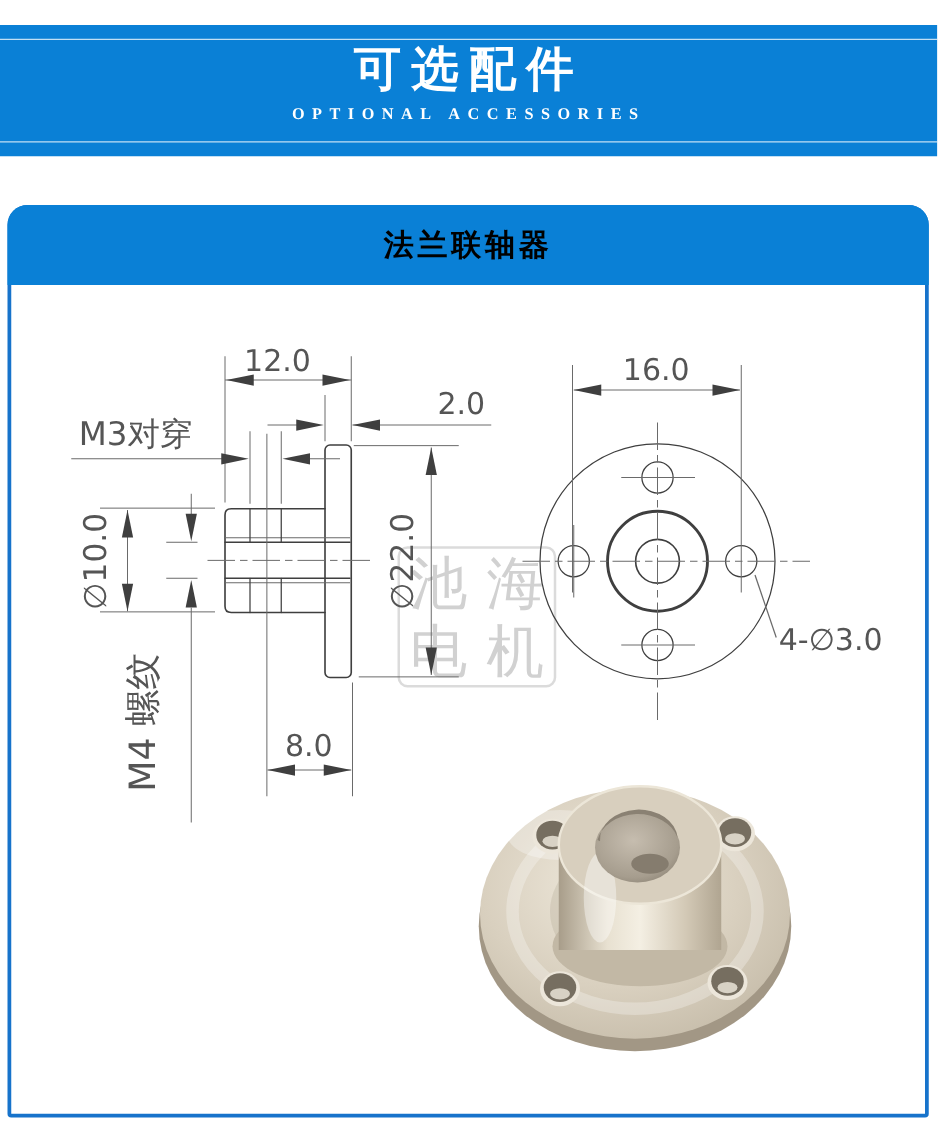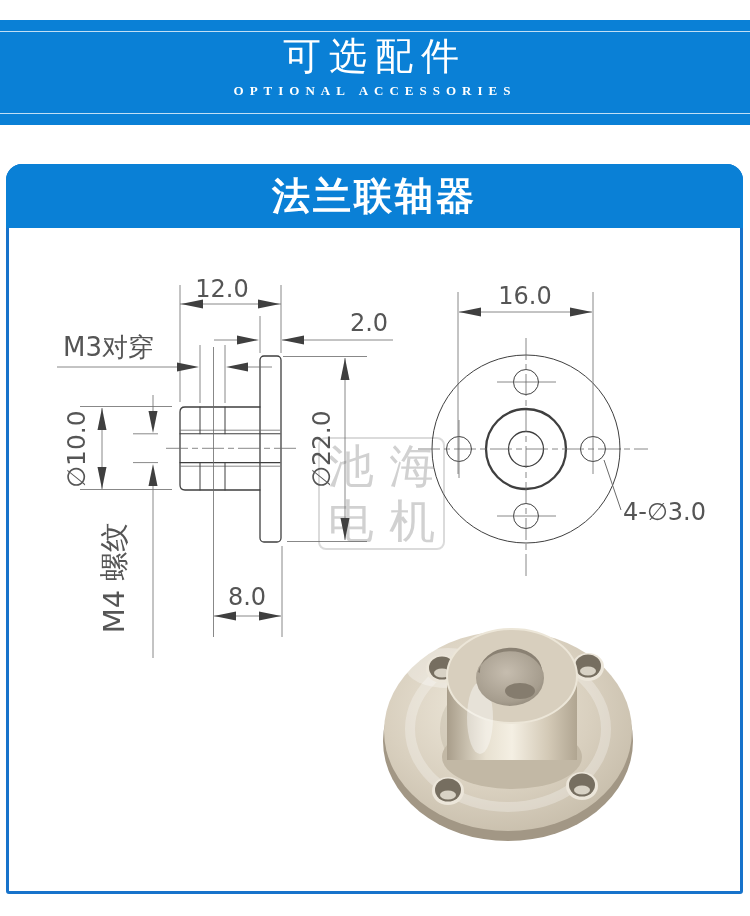--- a/index.html
+++ b/index.html
@@ -5,29 +5,29 @@
   html,body{margin:0;padding:0;background:#ffffff;}
   #page{position:relative;width:750px;height:916px;background:#ffffff;overflow:hidden;
         font-family:"Liberation Sans","DejaVu Sans",sans-serif;}
 
   
   .banner{position:absolute;left:0;top:20px;width:750px;height:105px;background:#0a80d6;
           display:flex;flex-direction:column;align-items:center;justify-content:flex-start;}
   .banner-line{position:absolute;left:0;width:750px;height:1px;background:rgba(255,255,255,0.75);}
   .banner-line.top{top:11px;}
   .banner-line.bottom{bottom:11px;}
-  .banner-title{margin-top:16px;color:#ffffff;font-size:38px;letter-spacing:8px;font-weight:400;line-height:1.1;}
+  .banner-title{margin-top:16px;color:#ffffff;font-size:38px;letter-spacing:8px;font-weight:700;line-height:1.1;}
   .banner-subtitle{margin-top:5px;color:#ffffff;font-size:13px;font-weight:bold;letter-spacing:6px;font-family:Liberation Serif, serif;}
 
   
   .panel{position:absolute;left:6px;top:164px;width:731px;height:724px;
          border:3px solid #1773cb;border-radius:16px 16px 3px 3px;background:#ffffff;box-sizing:content-box;}
   .panel-header{position:absolute;left:-3px;top:-3px;width:737px;height:64px;background:#0a80d6;
                 border-radius:16px 16px 0 0;display:flex;align-items:center;justify-content:center;}
-  .panel-title{color:#ffffff;font-size:38px;font-weight:bold;letter-spacing:3px;}
+  .panel-title{color:#000000;font-size:24px;font-weight:bold;letter-spacing:3px;}
 
   
   .watermark{position:absolute;left:318px;top:437px;width:127px;height:113px;z-index:1;
              border:2px solid rgba(190,190,190,0.55);border-radius:8px;box-sizing:border-box;
              display:grid;grid-template-columns:1fr 1fr;grid-template-rows:1fr 1fr;
              color:rgba(178,178,178,0.6);font-family:"DejaVu Serif",serif;}
   .watermark span{display:flex;align-items:center;justify-content:center;font-size:46px;line-height:1;}
 
   
   #drawing{position:absolute;left:0;top:0;z-index:2;pointer-events:none;}

